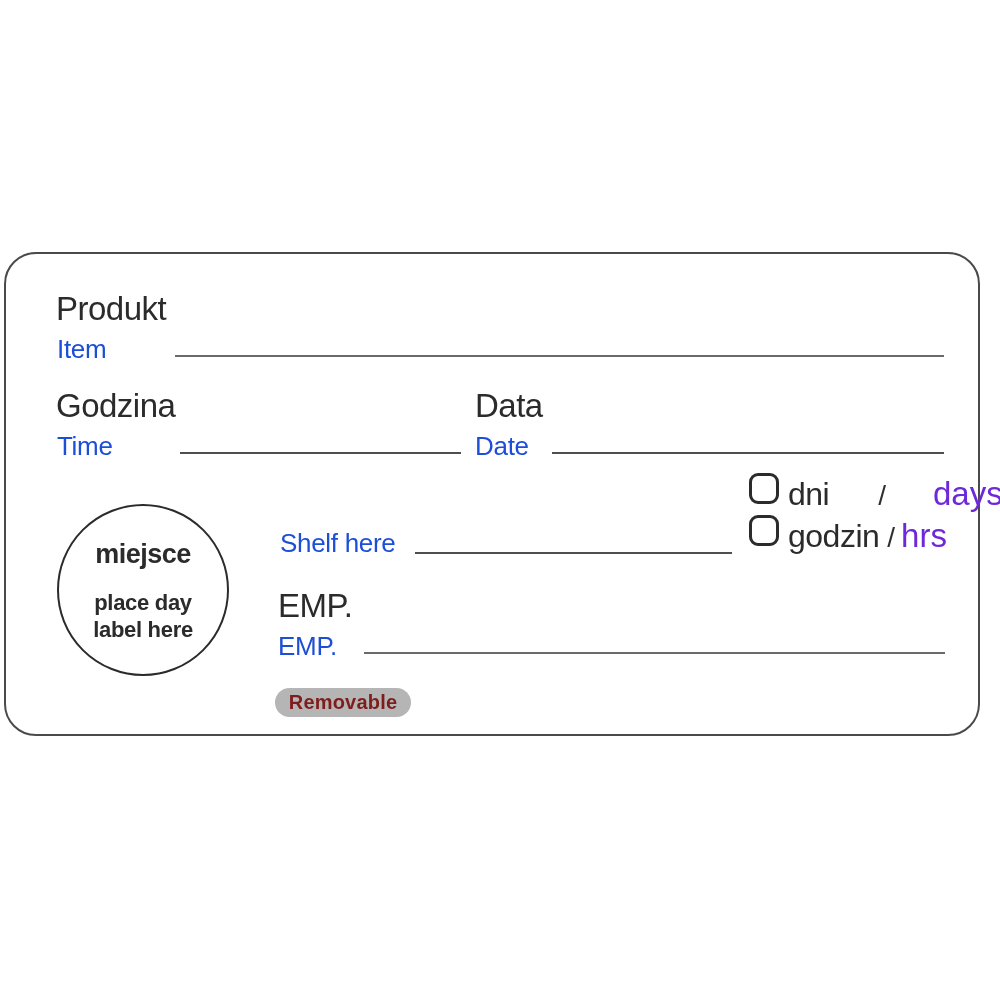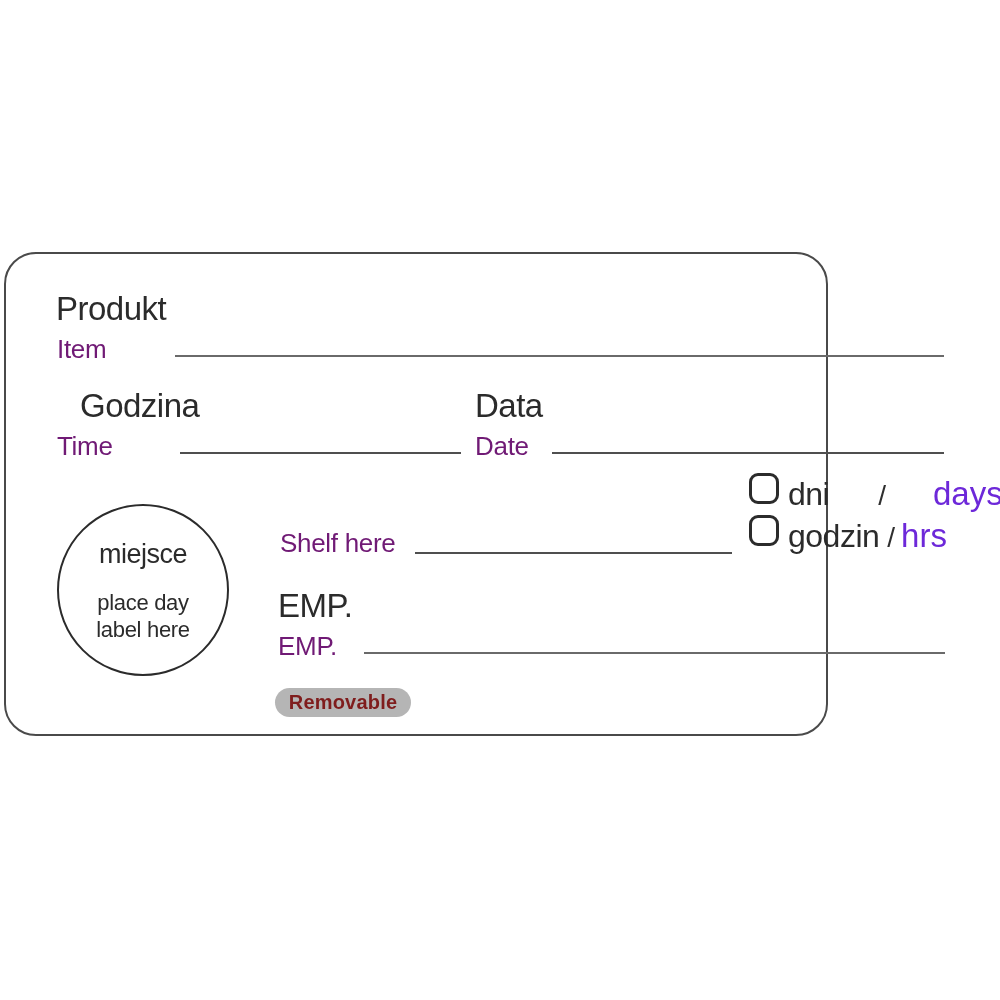--- a/index.html
+++ b/index.html
@@ -9,39 +9,39 @@
     height: 1000px;
     background: #ffffff;
     font-family: "Liberation Sans", "DejaVu Sans", sans-serif;
     color: #2b2b2b;
   }
   .stage { position: relative; width: 1000px; height: 1000px; overflow: hidden; }
 
   .label-card {
     position: absolute;
     left: 4px; top: 252px;
-    width: 824px; height: 484px;
+    width: 976px; height: 484px;
     background: #ffffff;
     border: 2px solid #4a4a4a;
     border-radius: 32px;
     box-sizing: border-box;
   }
   .abs { position: absolute; white-space: nowrap; }
 
   .pl-label {
     font-size: 33px;
     line-height: 33px;
     letter-spacing: -0.5px;
     color: #2b2b2b;
   }
   .en-label {
     font-size: 26px;
     line-height: 26px;
     letter-spacing: -0.3px;
-    color: #701a75;
+    color: #1d4ed8;
   }
 
   .write-line {
     position: absolute;
     border-bottom: 2px solid #6a6a6a;
     height: 0;
     cursor: text;
   }
   .write-line.dark { border-bottom-color: #4f4f4f; }
 
@@ -65,20 +65,21 @@
     width: 172px; height: 172px;
     border: 2.5px solid #2b2b2b;
     border-radius: 50%;
     box-sizing: border-box;
     display: flex;
     flex-direction: column;
     align-items: center;
     justify-content: center;
     text-align: right;
     background: #ffffff;
+    font-weight: bold;
   }
   .day-circle .big { font-size: 27px; line-height: 34px; letter-spacing: -0.5px; }
   .day-circle .small { font-size: 22px; line-height: 27px; letter-spacing: -0.3px; }
 
   .removable-badge {
     position: absolute;
     left: 269px; top: 434px;
     width: 136px; height: 29px;
     background: #b5b5b5;
     border-radius: 15px;
@@ -94,21 +95,21 @@
 </head>
 <body>
 
 <div class="stage">
   <div class="label-card">
 
     <div class="abs pl-label" style="left:50px; top:38px;">Produkt</div>
     <div class="abs en-label" style="left:51px; top:82px;">Item</div>
     <div class="write-line" style="left:169px; top:101px; width:769px;"></div>
 
-    <div class="abs pl-label" style="left:50px; top:135px;margin-left:24px;">Godzina</div>
+    <div class="abs pl-label" style="left:50px; top:135px;">Godzina</div>
     <div class="abs en-label" style="left:51px; top:179px;">Time</div>
     <div class="write-line dark" style="left:174px; top:198px; width:281px;"></div>
 
     <div class="abs pl-label" style="left:469px; top:135px;">Data</div>
     <div class="abs en-label" style="left:469px; top:179px;">Date</div>
     <div class="write-line dark" style="left:546px; top:198px; width:392px;"></div>
 
     <div class="abs en-label" style="left:274px; top:276px;">Shelf here</div>
     <div class="write-line dark" style="left:409px; top:298px; width:317px;"></div>
 

